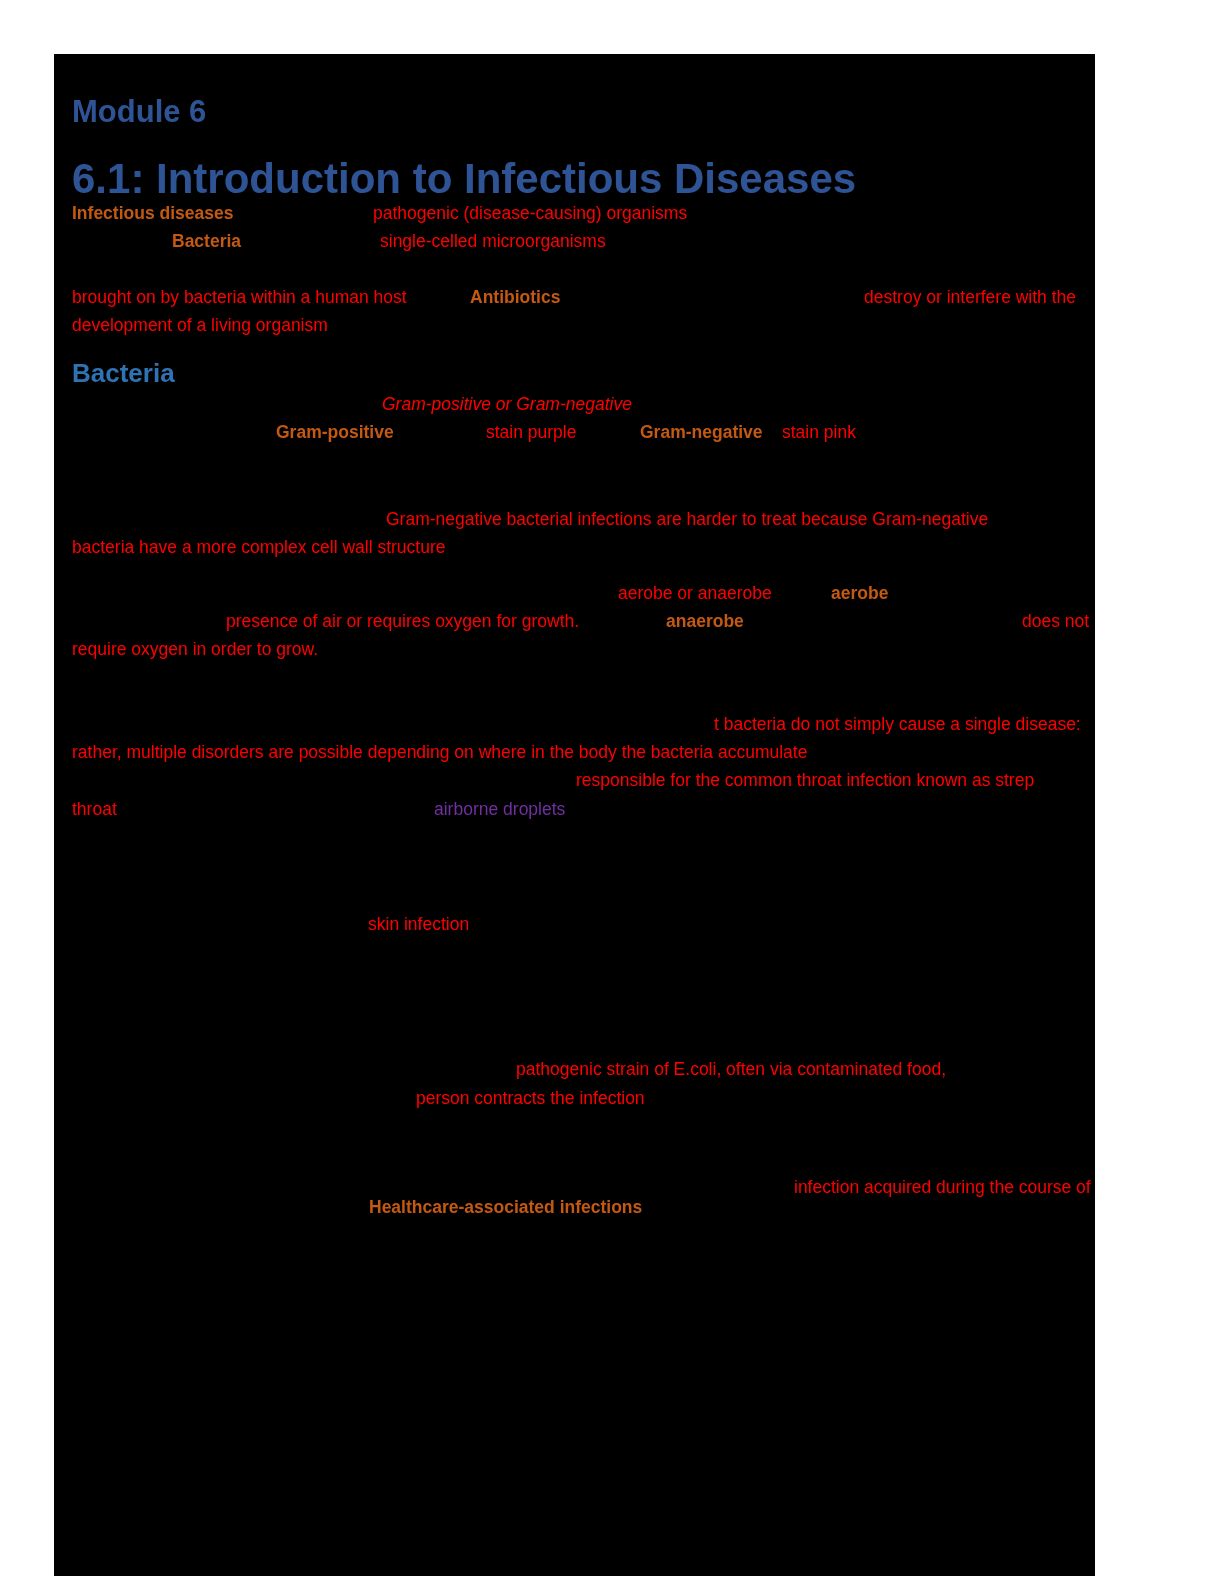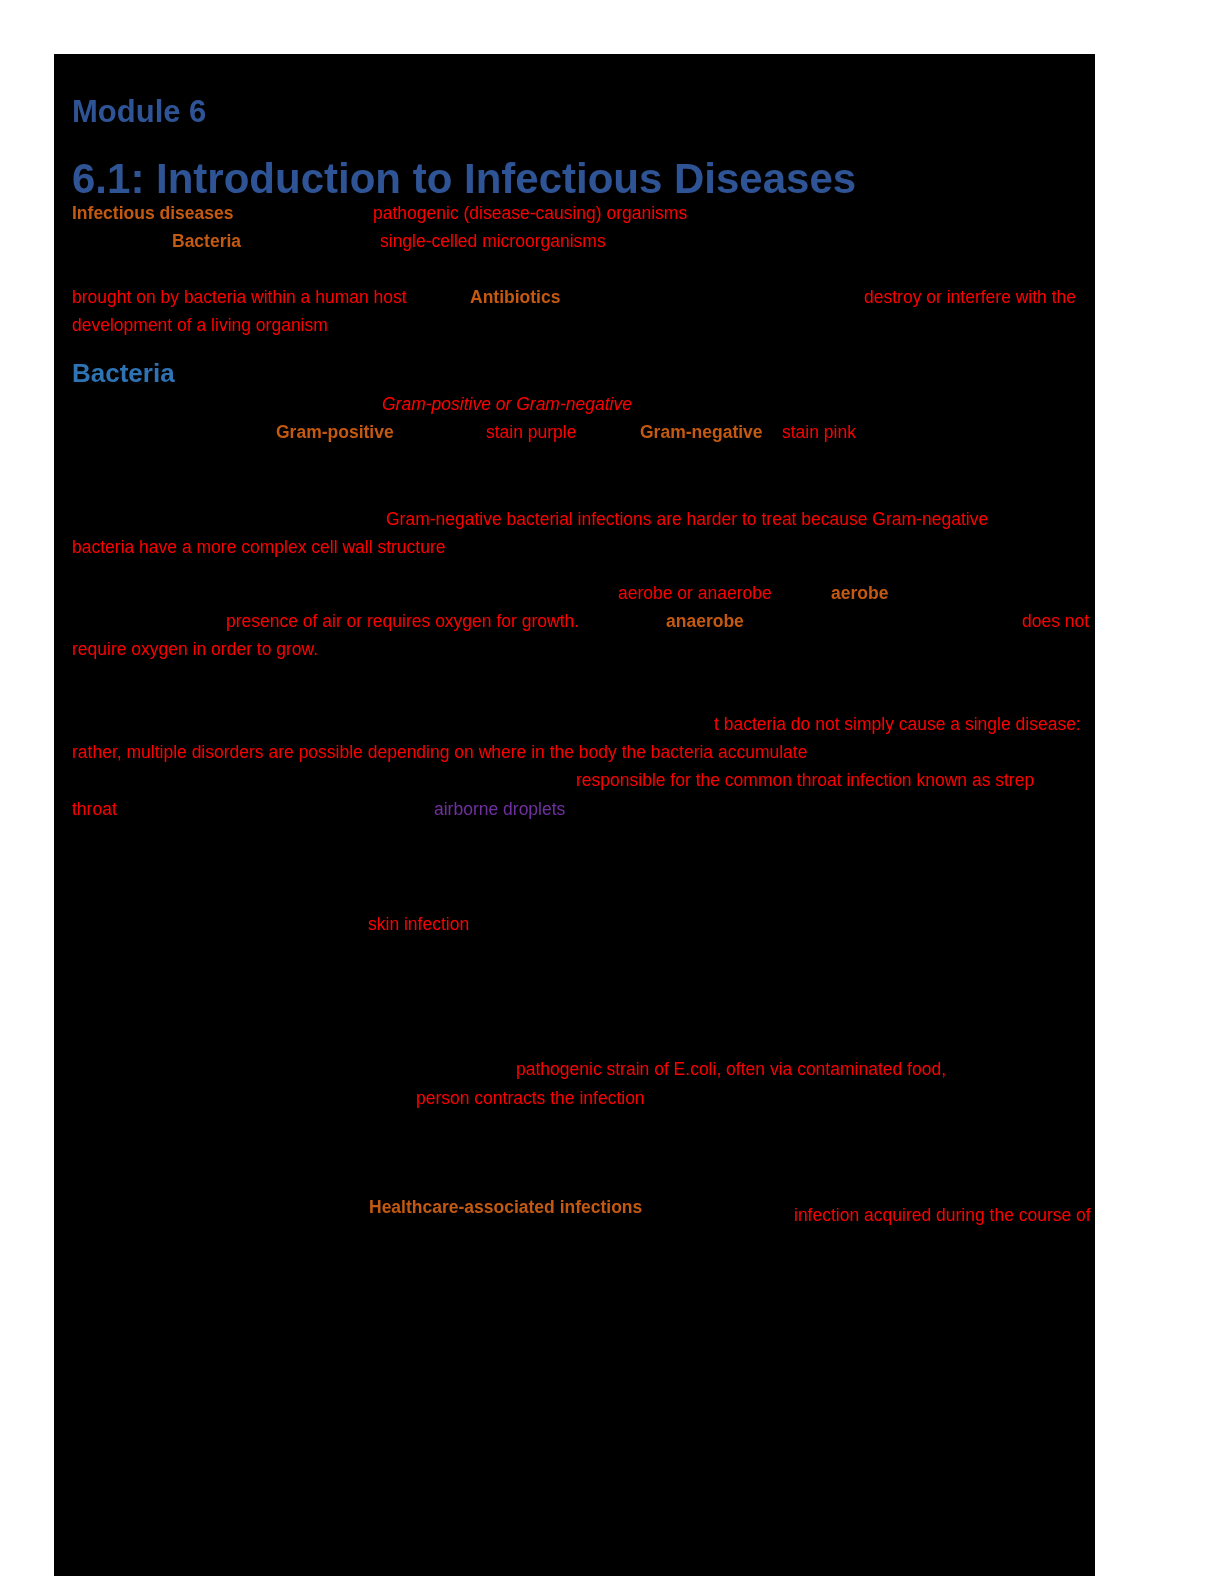--- a/index.html
+++ b/index.html
@@ -90,16 +90,16 @@
     <span class="frag red" style="left:18px; top:745px;">throat</span>
     <span class="frag purple" style="left:380px; top:745px;">airborne droplets</span>
 
     <span class="frag red" style="left:314px; top:860px;">skin infection</span>
 
     <span class="frag red" style="left:462px; top:962px;margin-top:43px;">pathogenic strain of E.coli, often via contaminated food,</span>
 
     <span class="frag red" style="left:362px; top:1034px;">person contracts the infection</span>
 
     <span class="frag term" style="left:287px; top:1143px;margin-left:28px;">Healthcare-associated infections</span>
-    <span class="frag red" style="left:740px; top:1123px;margin-top:28px;">infection acquired during the course of</span>
+    <span class="frag red" style="left:740px; top:1123px;">infection acquired during the course of</span>
 
   </div>
 </div>
 
 </body></html>

